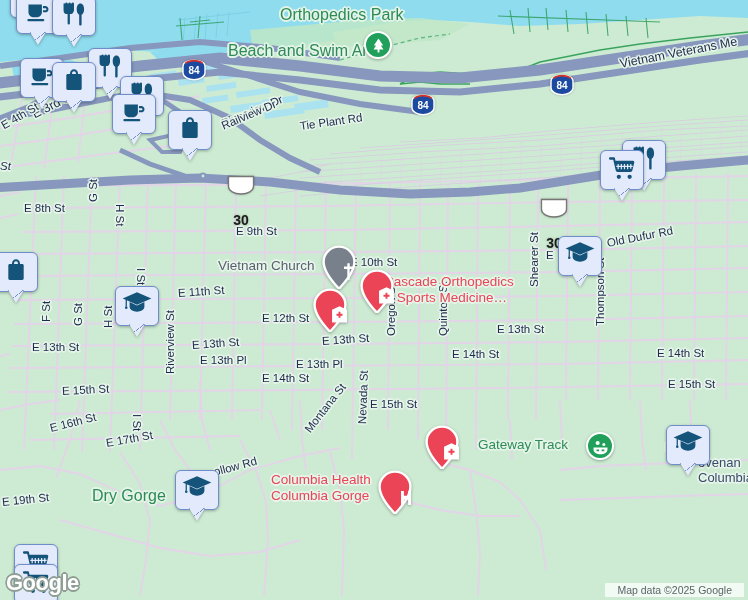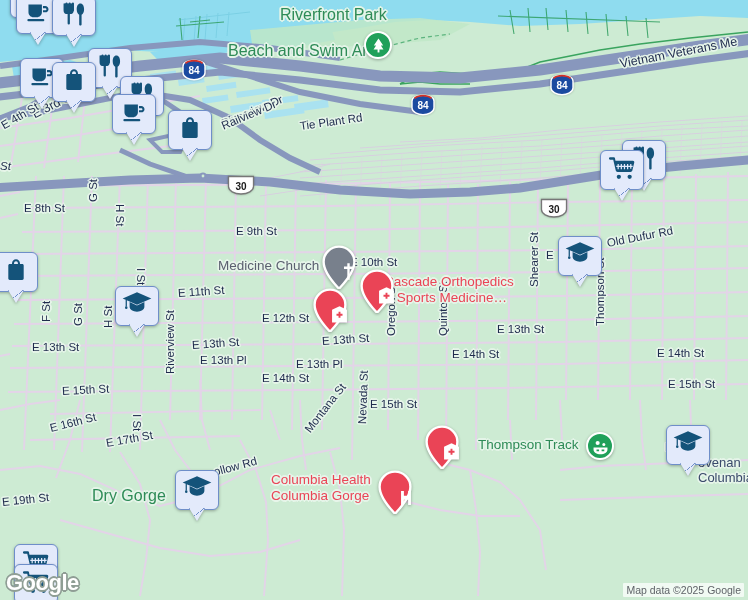--- a/index.html
+++ b/index.html
@@ -96,35 +96,35 @@
     text-shadow:
       1.6px 0 #8f9e95, -1.6px 0 #8f9e95, 0 1.6px #8f9e95, 0 -1.6px #8f9e95,
       1.2px 1.2px #8f9e95, -1.2px 1.2px #8f9e95, 1.2px -1.2px #8f9e95, -1.2px -1.2px #8f9e95;
     z-index:60;
     margin-top:20px;
   }
   #attribution {
     position:absolute; right:4px; bottom:3px;
     font-size:10.5px; color:#5f6368;
     background:rgba(255,255,255,.72);
-    padding:1px 3px; border-radius:1px;
+    padding:1px 12px; border-radius:1px;
     z-index:60;
   }
 
   
   .shield {
     position:absolute; z-index:30;
     filter: drop-shadow(0 0.5px 1px rgba(0,0,0,.25));
   }
   .shield .txt {
     position:absolute; left:0; top:0; width:100%; height:100%;
     display:flex; align-items:center; justify-content:center;
     font-size:10px; font-weight:700; color:#ffffff;
   }
-  .shield.us .txt { color:#1a1a1a; font-size:10px; padding-top:3px; }
+  .shield.us .txt { color:#1a1a1a; font-size:14px; padding-top:3px;margin-top:33px; }
 </style>
 </head>
 <body>
 
 <div id="map">
 
   <svg class="layer" viewBox="0 0 748 600">
     <defs>
       <clipPath id="cp">
           <rect x="0" y="0" width="748" height="600"></rect>
@@ -332,26 +332,26 @@
       <div class="lbl street" style="left: 391px; top: 330px; transform: rotate(-90deg);">Oregon St</div>
       <div class="lbl street" style="left: 443px; top: 330px; transform: rotate(-90deg);">Quinton St</div>
       <div class="lbl street" style="left: 307px; top: 425px; transform: rotate(-52deg);">Montana St</div>
       <div class="lbl street" style="left: 362px; top: 418px; transform: rotate(-88deg);">Nevada St</div>
       <div class="lbl street" style="left: 214px; top: 466px; transform: rotate(-15deg);">ollow Rd</div>
       <div class="lbl street big" style="left: 620px; top: 57px; transform: rotate(-11deg);">Vietnam Veterans Me</div>
       <div class="lbl street" style="left: 222px; top: 120px; transform: rotate(-23deg);">Railview Dr</div>
       <div class="lbl street" style="left: 0px; top: 160px; font-style: italic;">St</div>
       <div class="lbl street" style="left: 546px; top: 249px;">E</div>
       <div class="lbl street" style="left: 665px; top: 441px;">E</div>
-      <div class="lbl park-lbl" style="left: 280px; top: 6px;">Riverfront Park</div>
+      <div class="lbl park-lbl" style="left: 280px; top: 6px;">Orthopedics Park</div>
       <div class="lbl park-lbl" style="left: 228px; top: 42px;">Beach and Swim Area</div>
       <div class="lbl park-lbl" style="left: 92px; top: 487px;">Dry Gorge</div>
-      <div class="lbl park-lbl sm" style="left: 478px; top: 437px;">Thompson Track</div>
+      <div class="lbl park-lbl sm" style="left: 478px; top: 437px;">Gateway Track</div>
       <div class="lbl poi-lbl grey" style="left: 218px; top: 258px;">
-        <div>Medicine Church</div>
+        <div>Vietnam Church</div>
       </div>
       <div class="lbl poi-lbl" style="left: 384px; top: 274px;">
         <div>Cascade Orthopedics</div>
         <div>&amp; Sports Medicine…</div>
       </div>
       <div class="lbl poi-lbl" style="left: 271px; top: 472px;">
         <div>Columbia Health</div>
         <div>Columbia Gorge</div>
       </div>
       <div class="lbl poi-lbl navy" style="left: 698px; top: 455px;">

